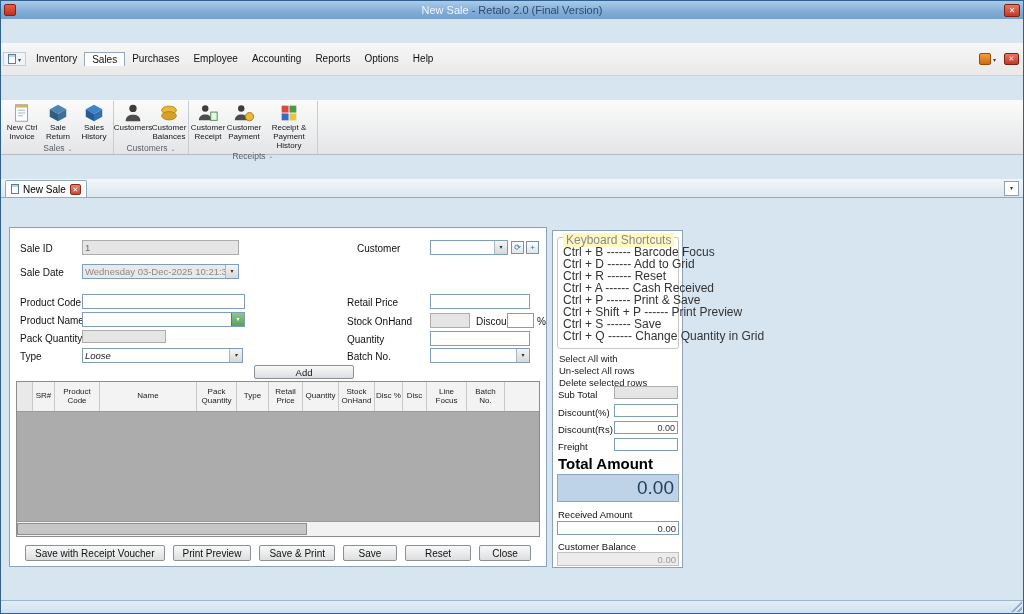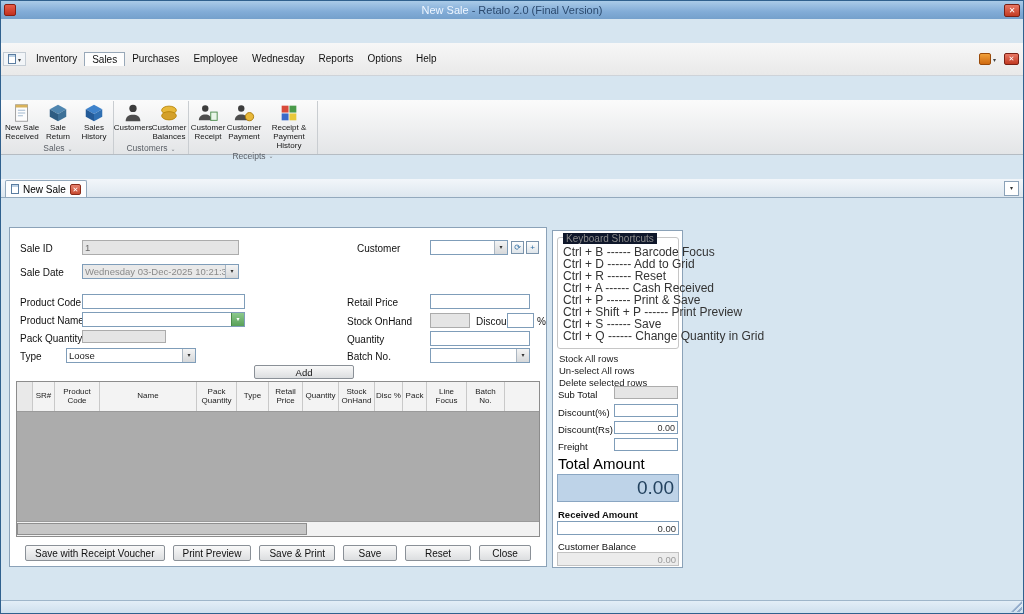--- a/index.html
+++ b/index.html
@@ -67,27 +67,27 @@
   .gc.gut { background:#e9e9e9; }
   .gbody { flex:1; background:#acacac; }
   .gsb { height:15px; background:#f2f2f2; border-top:1px solid #9a9a9a; position:relative; }
   .gthumb { position:absolute; left:0; top:1px; height:12px; width:290px; background:#c6c6c6; border:1px solid #8f8f8f; }
 
   .fbar { position:absolute; left:0; right:0; top:317px; display:flex; justify-content:center; gap:8px; }
   .fbar .btn { height:16px; padding:0 9px; }
 
   
   .gbox { position:absolute; left:4px; top:6px; width:122px; height:112px; border:1px solid #c6c6c6; border-radius:3px; }
-  .gbox-t { position:absolute; top:-5px; left:5px; background:#0f172a; padding:0 3px; font-size:10px; color:#8a8a8a; }
+  .gbox-t { position:absolute; top:-5px; left:5px; background:#fef9c3; padding:0 3px; font-size:12px; color:#8a8a8a; }
   .sc-items { padding:8px 0 0 5px; }
   .sc-item { font-size:12px; line-height:12px; color:#333; white-space:nowrap; }
   .slink { position:absolute; left:6px; font-size:9.5px; color:#1a1a1a; }
   .rlbl { position:absolute; left:5px; font-size:9.5px; color:#101010; white-space:nowrap; }
   .rfld { position:absolute; left:61px; width:64px; height:13px; font-size:9px; text-align:right; }
-  .tot-label { position:absolute; left:5px; top:224px; font-size:15px; font-weight:normal; color:#000; }
+  .tot-label { position:absolute; left:5px; top:224px; font-size:15px; font-weight:bold; color:#000; }
   .tot-box { position:absolute; left:4px; top:243px; width:122px; height:28px; background:#bed3e8; border:1px solid #8aa6c2; font-size:19px; color:#23425f; text-align:right; line-height:26px; padding-right:4px; }
   .wide-fld { position:absolute; left:4px; width:122px; height:14px; font-size:9.5px; text-align:right; }
   .bal { background:#ececec; border-color:#c2c2c2; color:#9a9a9a; }
 
   
   .statusbar { flex:0 0 13px; height:13px; background:linear-gradient(#e3eef7,#cfe0ee); border-top:1px solid #9fb6ca; position:relative; }
   .grip { position:absolute; right:1px; bottom:1px; width:11px; height:11px; background:repeating-linear-gradient(-45deg, transparent 0 2px, #93accc 2px 4px); clip-path:polygon(100% 0,100% 100%,0 100%); }
 </style>
 </head>
 <body>
@@ -105,21 +105,21 @@
 
   <div class="menubar">
     <div class="mdoc">
       <span class="pg"></span>
       <span class="caret">▾</span>
     </div>
     <div class="mtab">Inventory</div>
     <div class="mtab sel">Sales</div>
     <div class="mtab">Purchases</div>
     <div class="mtab">Employee</div>
-    <div class="mtab">Wednesday</div>
+    <div class="mtab">Accounting</div>
     <div class="mtab">Reports</div>
     <div class="mtab">Options</div>
     <div class="mtab">Help</div>
     <div class="msp"></div>
     <div class="mwin">
       <span class="mwin-icon"></span>
       <span class="caret">▾</span>
     </div>
     <div class="mclose">✕</div>
   </div>
@@ -128,21 +128,21 @@
     <div class="rgroup">
       <div class="rbtns">
         <div class="rbtn">
           <svg viewBox="0 0 24 24">
               <rect x="5" y="3" width="13" height="18" fill="#fdfdfd" stroke="#9a9a9a"></rect>
               <rect x="5" y="3" width="13" height="3" fill="#d8b25a"></rect>
               <line x1="7.5" y1="9" x2="15.5" y2="9" stroke="#9ab4cc"></line>
               <line x1="7.5" y1="12" x2="15.5" y2="12" stroke="#9ab4cc"></line>
               <line x1="7.5" y1="15" x2="13" y2="15" stroke="#9ab4cc"></line>
             </svg>
-          <span>New Sale Received</span>
+          <span>New Ctrl Invoice</span>
         </div>
         <div class="rbtn">
           <svg viewBox="0 0 24 24">
               <polygon points="12,3 21,8 12,13 3,8" fill="#4f86b0"></polygon>
               <polygon points="3,8 12,13 12,21 3,16" fill="#2e5d82"></polygon>
               <polygon points="21,8 12,13 12,21 21,16" fill="#3d7097"></polygon>
             </svg>
           <span>Sale Return</span>
         </div>
         <div class="rbtn">
@@ -263,21 +263,21 @@
       <input class="fld" style="left: 497px; top: 85px; width: 27px;">
       <div class="lbl" style="left:527px; top:88px;">%</div>
 
       <div class="lbl" style="left:10px; top:105px;">Pack Quantity</div>
       <input class="fld ro" style="left: 72px; top: 102px; width: 84px; height: 13px;" readonly="">
 
       <div class="lbl" style="left:337px; top:106px;">Quantity</div>
       <input class="fld" style="left: 420px; top: 103px; width: 100px;">
 
       <div class="lbl" style="left:10px; top:123px;">Type</div>
-      <div class="combo" style="left:56px; top:120px; width:130px;">
+      <div class="combo" style="left:72px; top:120px; width:161px;font-style:italic;">
         <span class="cv">Loose</span>
         <span class="ca">▾</span>
       </div>
 
       <div class="lbl" style="left:337px; top:123px;">Batch No.</div>
       <div class="combo" style="left:420px; top:120px; width:100px;">
         <span class="cv"></span>
         <span class="ca">▾</span>
       </div>
 
@@ -288,21 +288,21 @@
           <div class="gc gut" style="width:16px;"></div>
           <div class="gc" style="width:22px;">SR#</div>
           <div class="gc" style="width:45px;">Product Code</div>
           <div class="gc" style="width:97px;">Name</div>
           <div class="gc" style="width:40px;">Pack Quantity</div>
           <div class="gc" style="width:32px;">Type</div>
           <div class="gc" style="width:34px;">Retail Price</div>
           <div class="gc" style="width:36px;">Quantity</div>
           <div class="gc" style="width:36px;">Stock OnHand</div>
           <div class="gc" style="width:28px;">Disc %</div>
-          <div class="gc" style="width:24px;">Pack</div>
+          <div class="gc" style="width:24px;">Disc</div>
           <div class="gc" style="width:40px;">Line Focus</div>
           <div class="gc" style="width:38px;">Batch No.</div>
           <div class="gc" style="flex:1; border-right:none;"></div>
         </div>
         <div class="gbody"></div>
         <div class="gsb">
           <div class="gthumb"></div>
         </div>
       </div>
 
@@ -324,40 +324,40 @@
           <div class="sc-item">Ctrl + D ------ Add to Grid</div>
           <div class="sc-item">Ctrl + R ------ Reset</div>
           <div class="sc-item">Ctrl + A ------ Cash Received</div>
           <div class="sc-item">Ctrl + P ------ Print &amp; Save</div>
           <div class="sc-item">Ctrl + Shift + P ------ Print Preview</div>
           <div class="sc-item">Ctrl + S ------ Save</div>
           <div class="sc-item">Ctrl + Q ------ Change Quantity in Grid</div>
         </div>
       </div>
 
-      <div class="slink" style="top:122px;">Stock All rows</div>
+      <div class="slink" style="top:122px;">Select All with</div>
       <div class="slink" style="top:134px;">Un-select All rows</div>
       <div class="slink" style="top:146px;">Delete selected rows</div>
 
       <div class="rlbl" style="top:158px;">Sub Total</div>
       <input class="fld ro rfld" style="top: 155px;" readonly="">
 
       <div class="rlbl" style="top:176px;">Discount(%)</div>
       <input class="fld rfld" style="top: 173px;">
 
       <div class="rlbl" style="top:193px;">Discount(Rs)</div>
       <input class="fld rfld" style="top: 190px;" value="0.00">
 
       <div class="rlbl" style="top:210px;">Freight</div>
       <input class="fld rfld" style="top: 207px;">
 
       <div class="tot-label">Total Amount</div>
       <div class="tot-box">0.00</div>
 
-      <div class="rlbl" style="top:278px;font-weight:bold;">Received Amount</div>
+      <div class="rlbl" style="top:278px;">Received Amount</div>
       <input class="fld wide-fld" style="top: 290px;" value="0.00">
 
       <div class="rlbl" style="top:310px;">Customer Balance</div>
       <input class="fld wide-fld bal" style="top: 321px;" readonly="" value="0.00">
     </div>
   </div>
 
   <div class="statusbar">
     <div class="grip"></div>
   </div>

